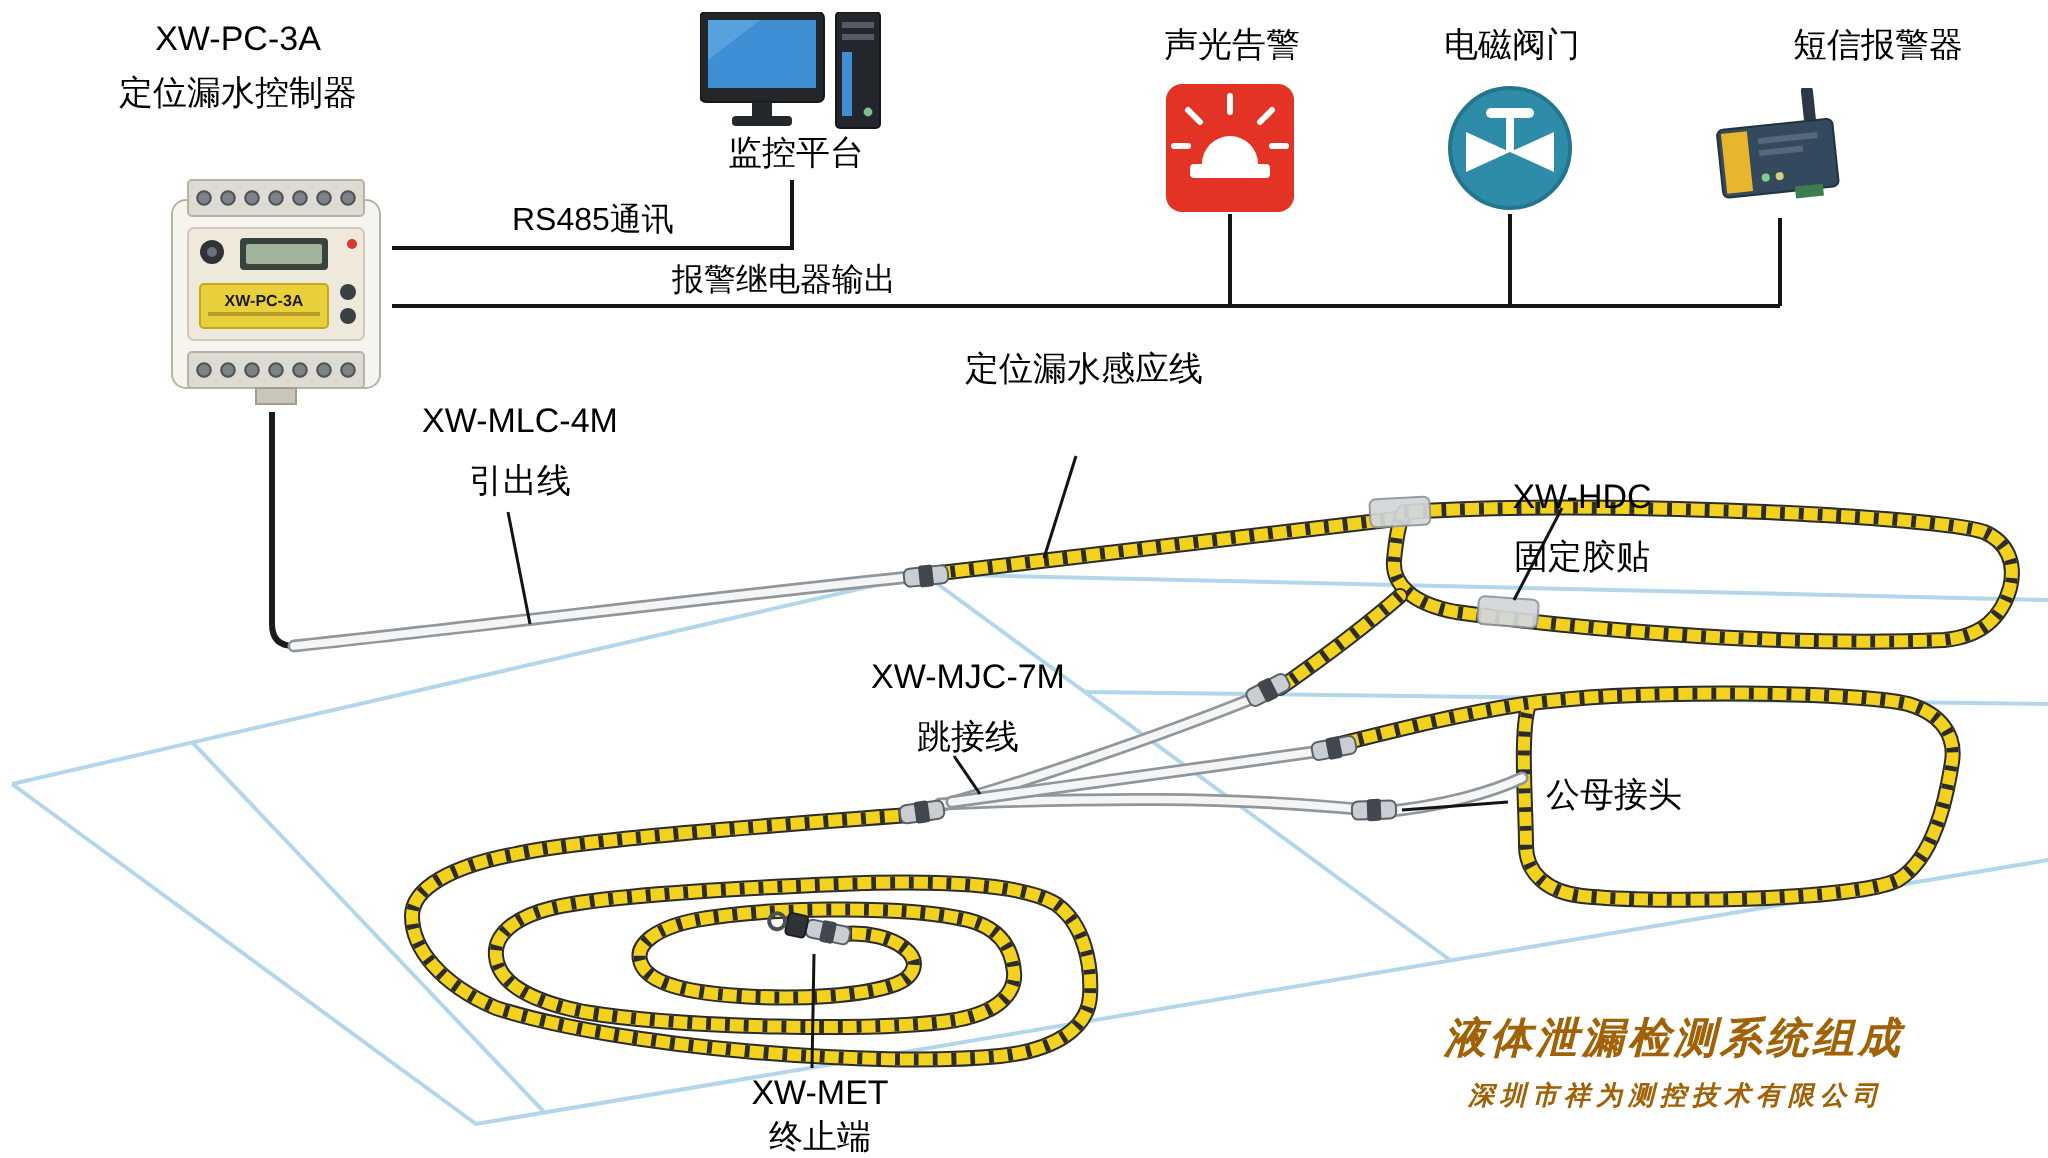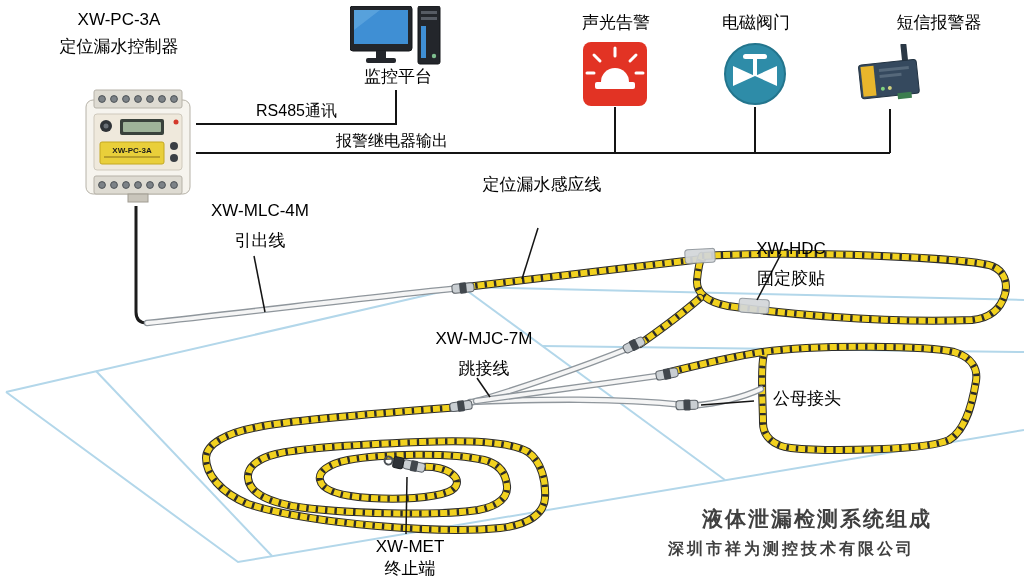--- a/index.html
+++ b/index.html
@@ -4,24 +4,24 @@
 <style>
   html,body{margin:0;padding:0;background:#fff;}
   .stage{position:relative;width:1024px;height:579px;background:#ffffff;
          font-family:"Liberation Sans", sans-serif;overflow:hidden;}
   .layer{position:absolute;left:0;top:0;width:1024px;height:579px;}
   .icon{position:absolute;}
   .lbl{position:absolute;color:#000;text-align:center;font-size:17px;line-height:30px;white-space:nowrap;}
   .lbl span{display:block;}
   .lbl-tight{line-height:22px;text-align:center;}
   .conn-lines-label{position:absolute;color:#000;font-size:16px;line-height:22px;white-space:nowrap;}
-  .footer-line{position:absolute;font-family:"Liberation Serif", serif;font-weight:bold;
-               color:#404040;text-align:left;white-space:nowrap;}
+  .footer-line{position:absolute;font-family:"Liberation Serif", serif;font-style:italic;font-weight:bold;
+               color:#a16207;text-align:center;white-space:nowrap;}
   .footer-title{font-size:21px;letter-spacing:2px;}
-  .footer-company{font-size:16px;letter-spacing:3px;}
+  .footer-company{font-size:13px;letter-spacing:3px;}
   
   .rope-casing{stroke:#2b2b2b;stroke-width:8;fill:none;stroke-linecap:round;}
   .rope-core{stroke:#f2d21f;stroke-width:6;fill:none;stroke-linecap:round;}
   .rope-bands{stroke:#2b2b2b;stroke-width:6;fill:none;stroke-dasharray:2.4 7;stroke-linecap:butt;}
   .wire-out{stroke:#8f969c;stroke-width:6.5;fill:none;stroke-linecap:round;}
   .wire-in{stroke:#f5f5f5;stroke-width:3.8;fill:none;stroke-linecap:round;}
   .floor{stroke:#b3d7ea;stroke-width:2;fill:none;}
   .busline{stroke:#141414;stroke-width:2;fill:none;}
   .leader{stroke:#141414;stroke-width:1.5;fill:none;}
 </style>

